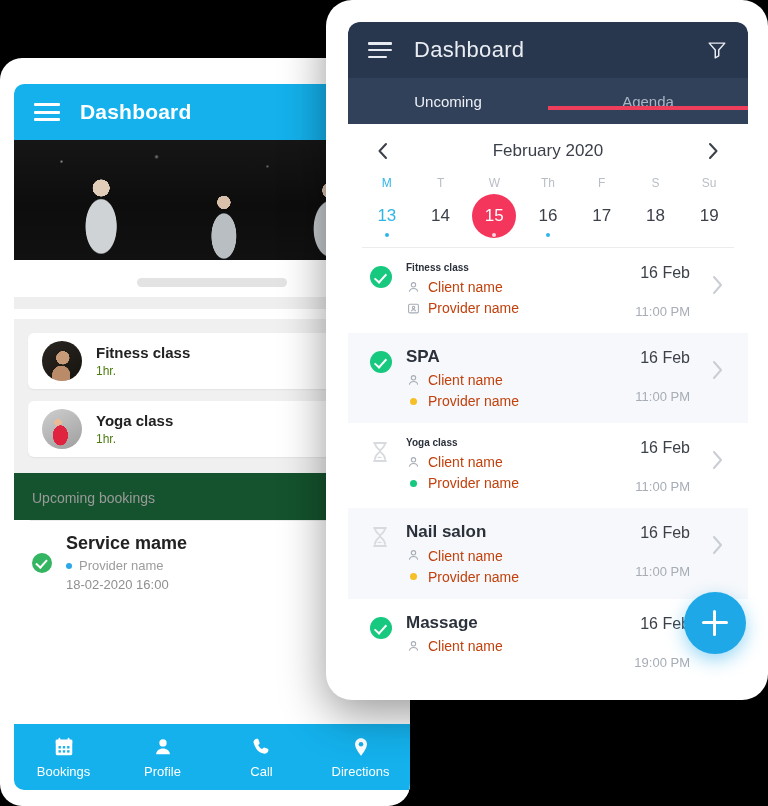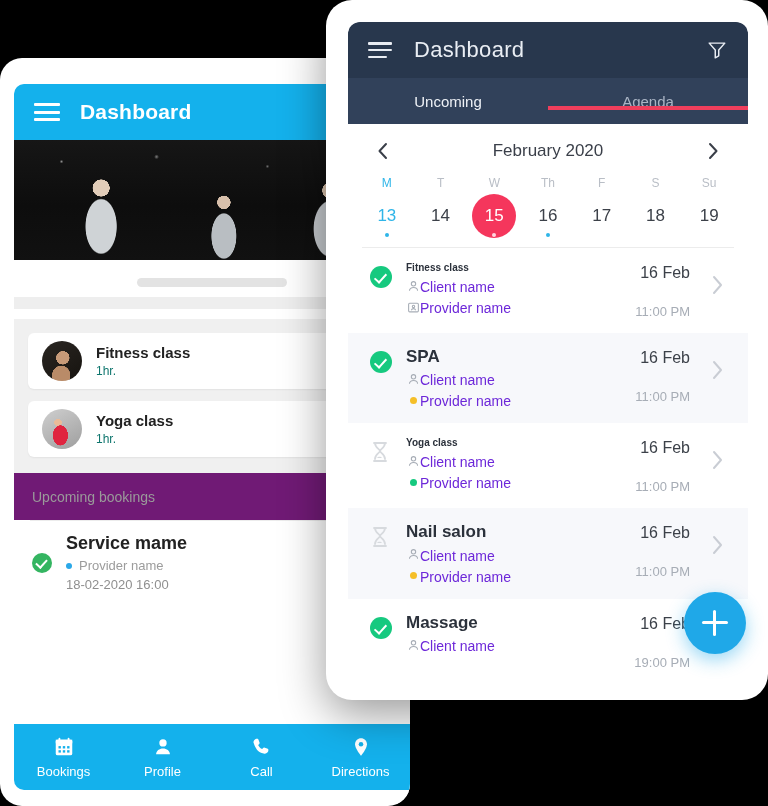--- a/index.html
+++ b/index.html
@@ -86,29 +86,29 @@
       linear-gradient(145deg,#2a2622 0%, #16130f 100%);
   }
   .av-yoga {
     background:
       radial-gradient(ellipse 12px 16px at 46% 66%, #e0243f 0%, #e0243f 62%, transparent 64%),
       radial-gradient(circle 6px at 40% 34%, #e9bb99 0%, #e9bb99 62%, transparent 64%),
       linear-gradient(150deg,#cfcfcf 0%, #9e9e9e 100%);
   }
   .lb-card-txt { flex:1; min-width:0; }
   .lb-card-title { font-size:15px; font-weight:bold; color:#222; line-height:1.25; }
-  .lb-card-sub { font-size:12px; color:#0f766e; margin-top:2px; }
+  .lb-card-sub { font-size:12px; color:#4d7c0f; margin-top:2px; }
   .lb-info {
     width:20px;height:20px;border-radius:50%;background:#8d8d8d;color:#fff;
     font-size:13px;font-weight:bold;display:flex;align-items:center;justify-content:center;
     font-family:"Liberation Serif", serif; flex:none;
   }
 
   .lb-upcoming-head {
-    background:#701a75; display:flex; align-items:flex-start; justify-content:space-between;
+    background:#14532d; display:flex; align-items:center; justify-content:space-between;
     padding: 16px 18px 14px;
   }
   .lb-upcoming-label { font-size:14px; color:#9a9a9a; }
   .lb-see { font-size:15px; color:#2aa8e8; font-weight:bold; letter-spacing:.5px; }
   .lb-divider { height:1px; background:#ececec; margin: 0 16px; }
   .lb-booking-row { background:#fff; display:flex; align-items:center; gap:14px; padding: 12px 18px 14px; }
   .lb-check { width:20px;height:20px;border-radius:50%;background:#34B561;flex:none;position:relative;}
   .lb-check::after{content:"";position:absolute;left:6px;top:4px;width:5px;height:9px;border:2px solid #fff;border-top:0;border-left:0;transform:rotate(42deg);}
   .lb-bk-title{font-size:18px;font-weight:bold;color:#222;}
   .lb-bk-prov{font-size:13px;color:#9c9c9c;margin-top:4px;display:flex;align-items:center;gap:7px;}
@@ -172,21 +172,21 @@
 
   .rf-list{background:#fff;}
   .rf-item{display:flex;align-items:flex-start;padding:14px 18px 14px 22px;gap:14px;cursor:pointer;position:relative;}
   .rf-item.alt{background:#f7f8fb;}
   .rf-status{width:22px;height:22px;flex:none;margin-top:4px;}
   .badge-done{width:22px;height:22px;border-radius:50%;background:#16c97f;position:relative;}
   .badge-done::after{content:"";position:absolute;left:7px;top:5px;width:5px;height:10px;border:2px solid #fff;border-top:0;border-left:0;transform:rotate(42deg);}
   .rf-body{flex:1;min-width:0;}
   .rf-name{font-size:17px;font-weight:bold;color:#2b313b;line-height:1.2;}
   .rf-name.small{font-size:10px;}
-  .rf-meta{display:flex;color:#6d28d9;font-size:14px;margin-top:5px;}
+  .rf-meta{display:flex;align-items:center;gap:8px;color:#c2410c;font-size:14px;margin-top:5px;}
   .rf-meta .ico{width:14px;height:14px;flex:none;display:inline-flex;align-items:center;justify-content:center;}
   .prov-dot{width:7px;height:7px;border-radius:50%;display:inline-block;}
   .rf-right{text-align:right;flex:none;width:86px;padding-top:2px;}
   .rf-date{font-size:16px;color:#3c4149;}
   .rf-time{font-size:13px;color:#a7adb6;margin-top:22px;}
   .rf-chev{width:26px;flex:none;display:flex;align-items:center;justify-content:center;padding-top:12px;}
 
   .rf-fab{
     position:absolute; right:22px; bottom:46px;
     width:62px;height:62px;border-radius:50%;background:#1fa8e8;border:none;cursor:pointer;

